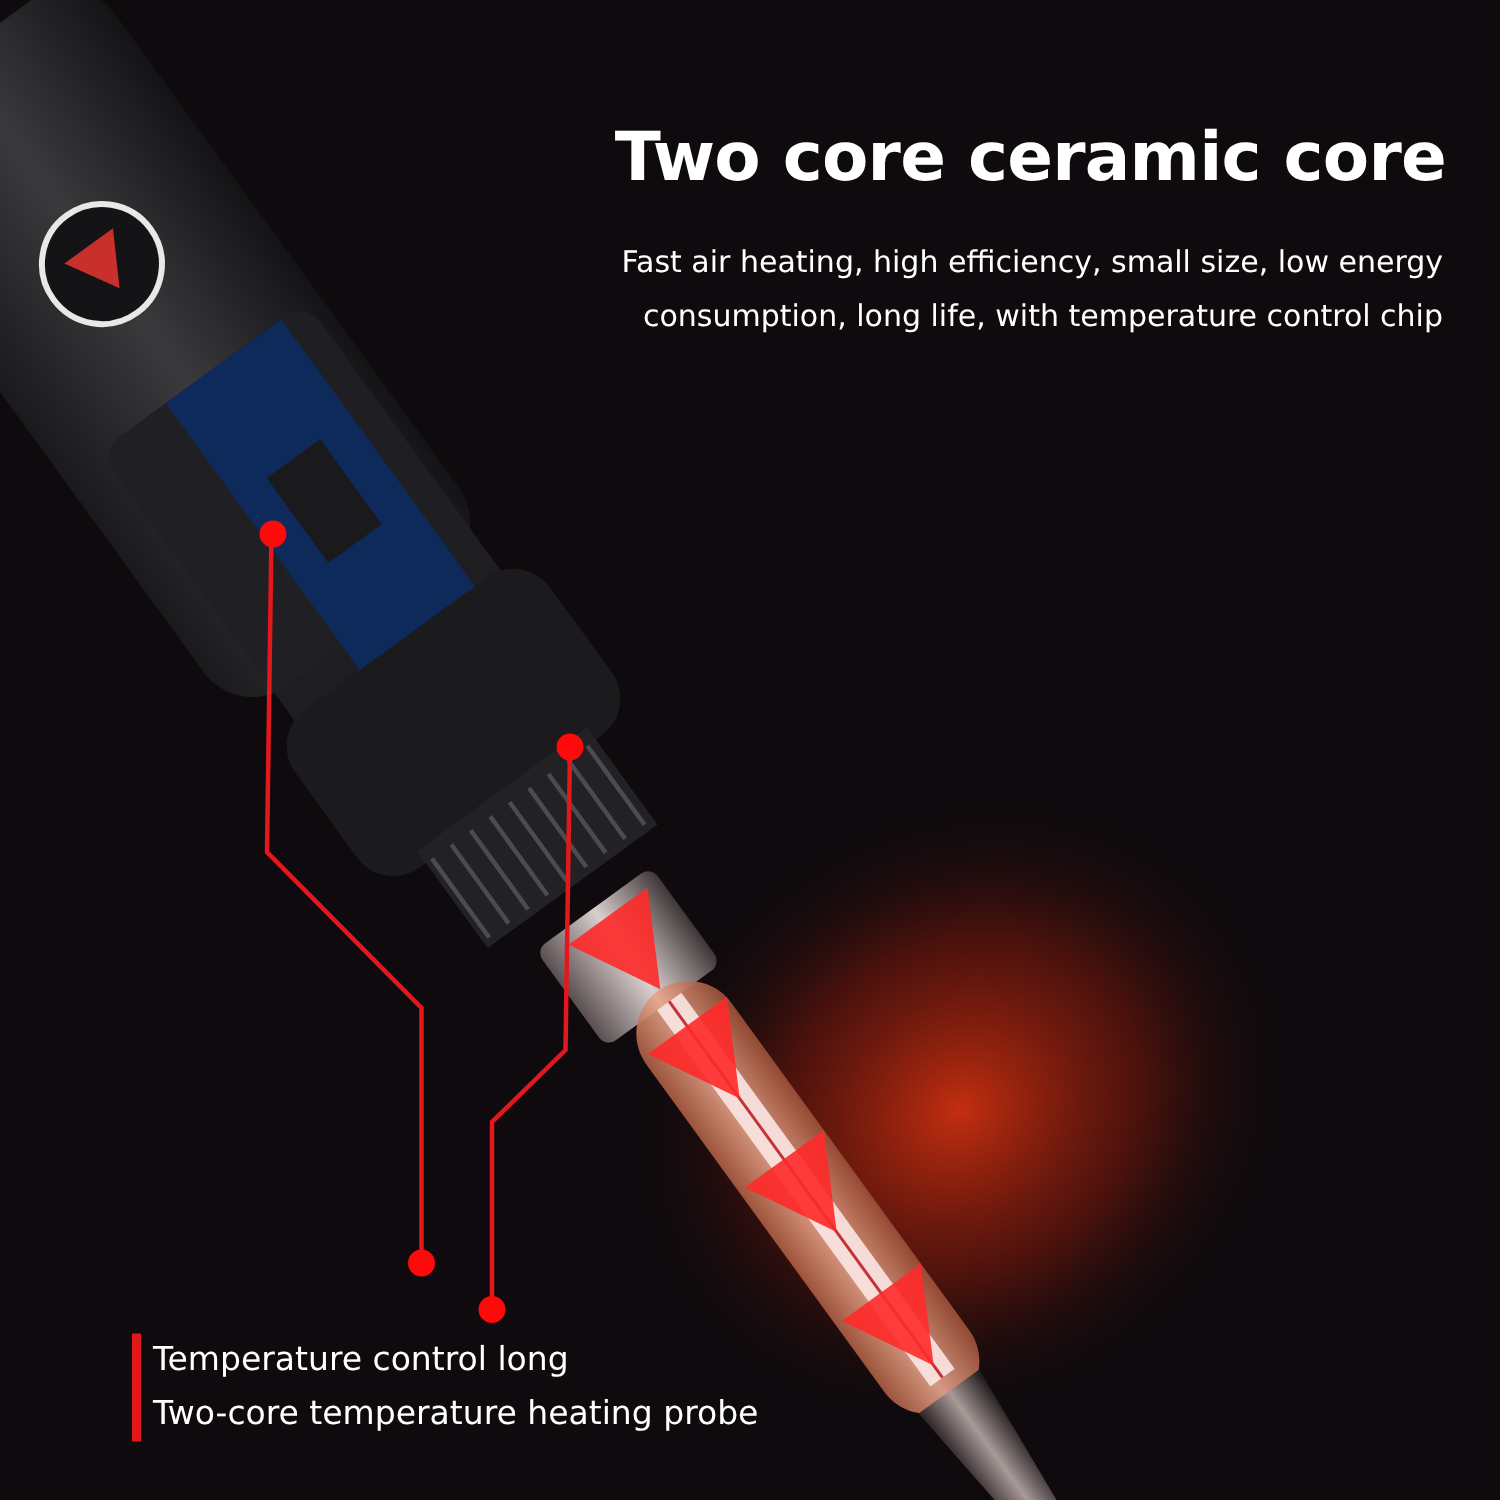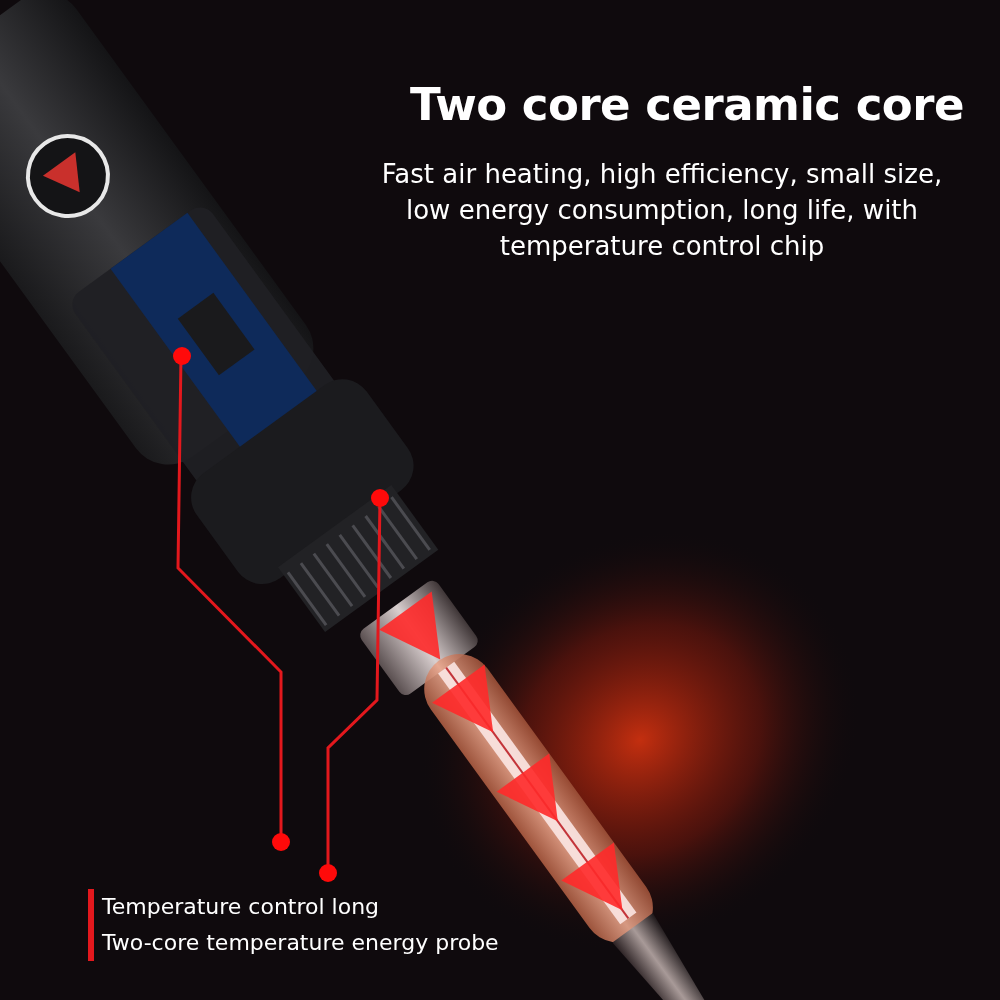--- a/index.html
+++ b/index.html
@@ -11,21 +11,21 @@
   }
   .stage { position: absolute; inset: 0; }
   svg.art { position: absolute; left: 0; top: 0; width: 1000px; height: 1000px; }
   .title {
     position: absolute; right: 36px; top: 78px;
     color: #ffffff; font-weight: bold; font-size: 45px; letter-spacing: -0.5px;
     text-align: right; white-space: nowrap;
   }
   .subtitle {
     position: absolute; right: 38px; top: 156px; width: 600px;
-    color: #ffffff; font-size: 26px; line-height: 36px; text-align: center;
+    color: #ffffff; font-size: 20px; line-height: 36px; text-align: right;
   }
   .legend {
     position: absolute; left: 88px; top: 889px;
     border-left: 6px solid #e3181d; padding-left: 8px;
   }
   .legend div { color: #ffffff; font-size: 22px; line-height: 36px; white-space: nowrap; }
 </style>
 </head>
 <body>
 
@@ -114,14 +114,14 @@
       <circle cx="328" cy="873" r="9"></circle>
     </g>
   </svg>
 </div>
 
 <div class="title">Two core ceramic core</div>
 <div class="subtitle">Fast air heating, high efficiency, small size, low energy consumption, long life, with temperature control chip</div>
 
 <div class="legend">
   <div>Temperature control long</div>
-  <div>Two-core temperature energy probe</div>
+  <div>Two-core temperature heating probe</div>
 </div>
 
 </body></html>

